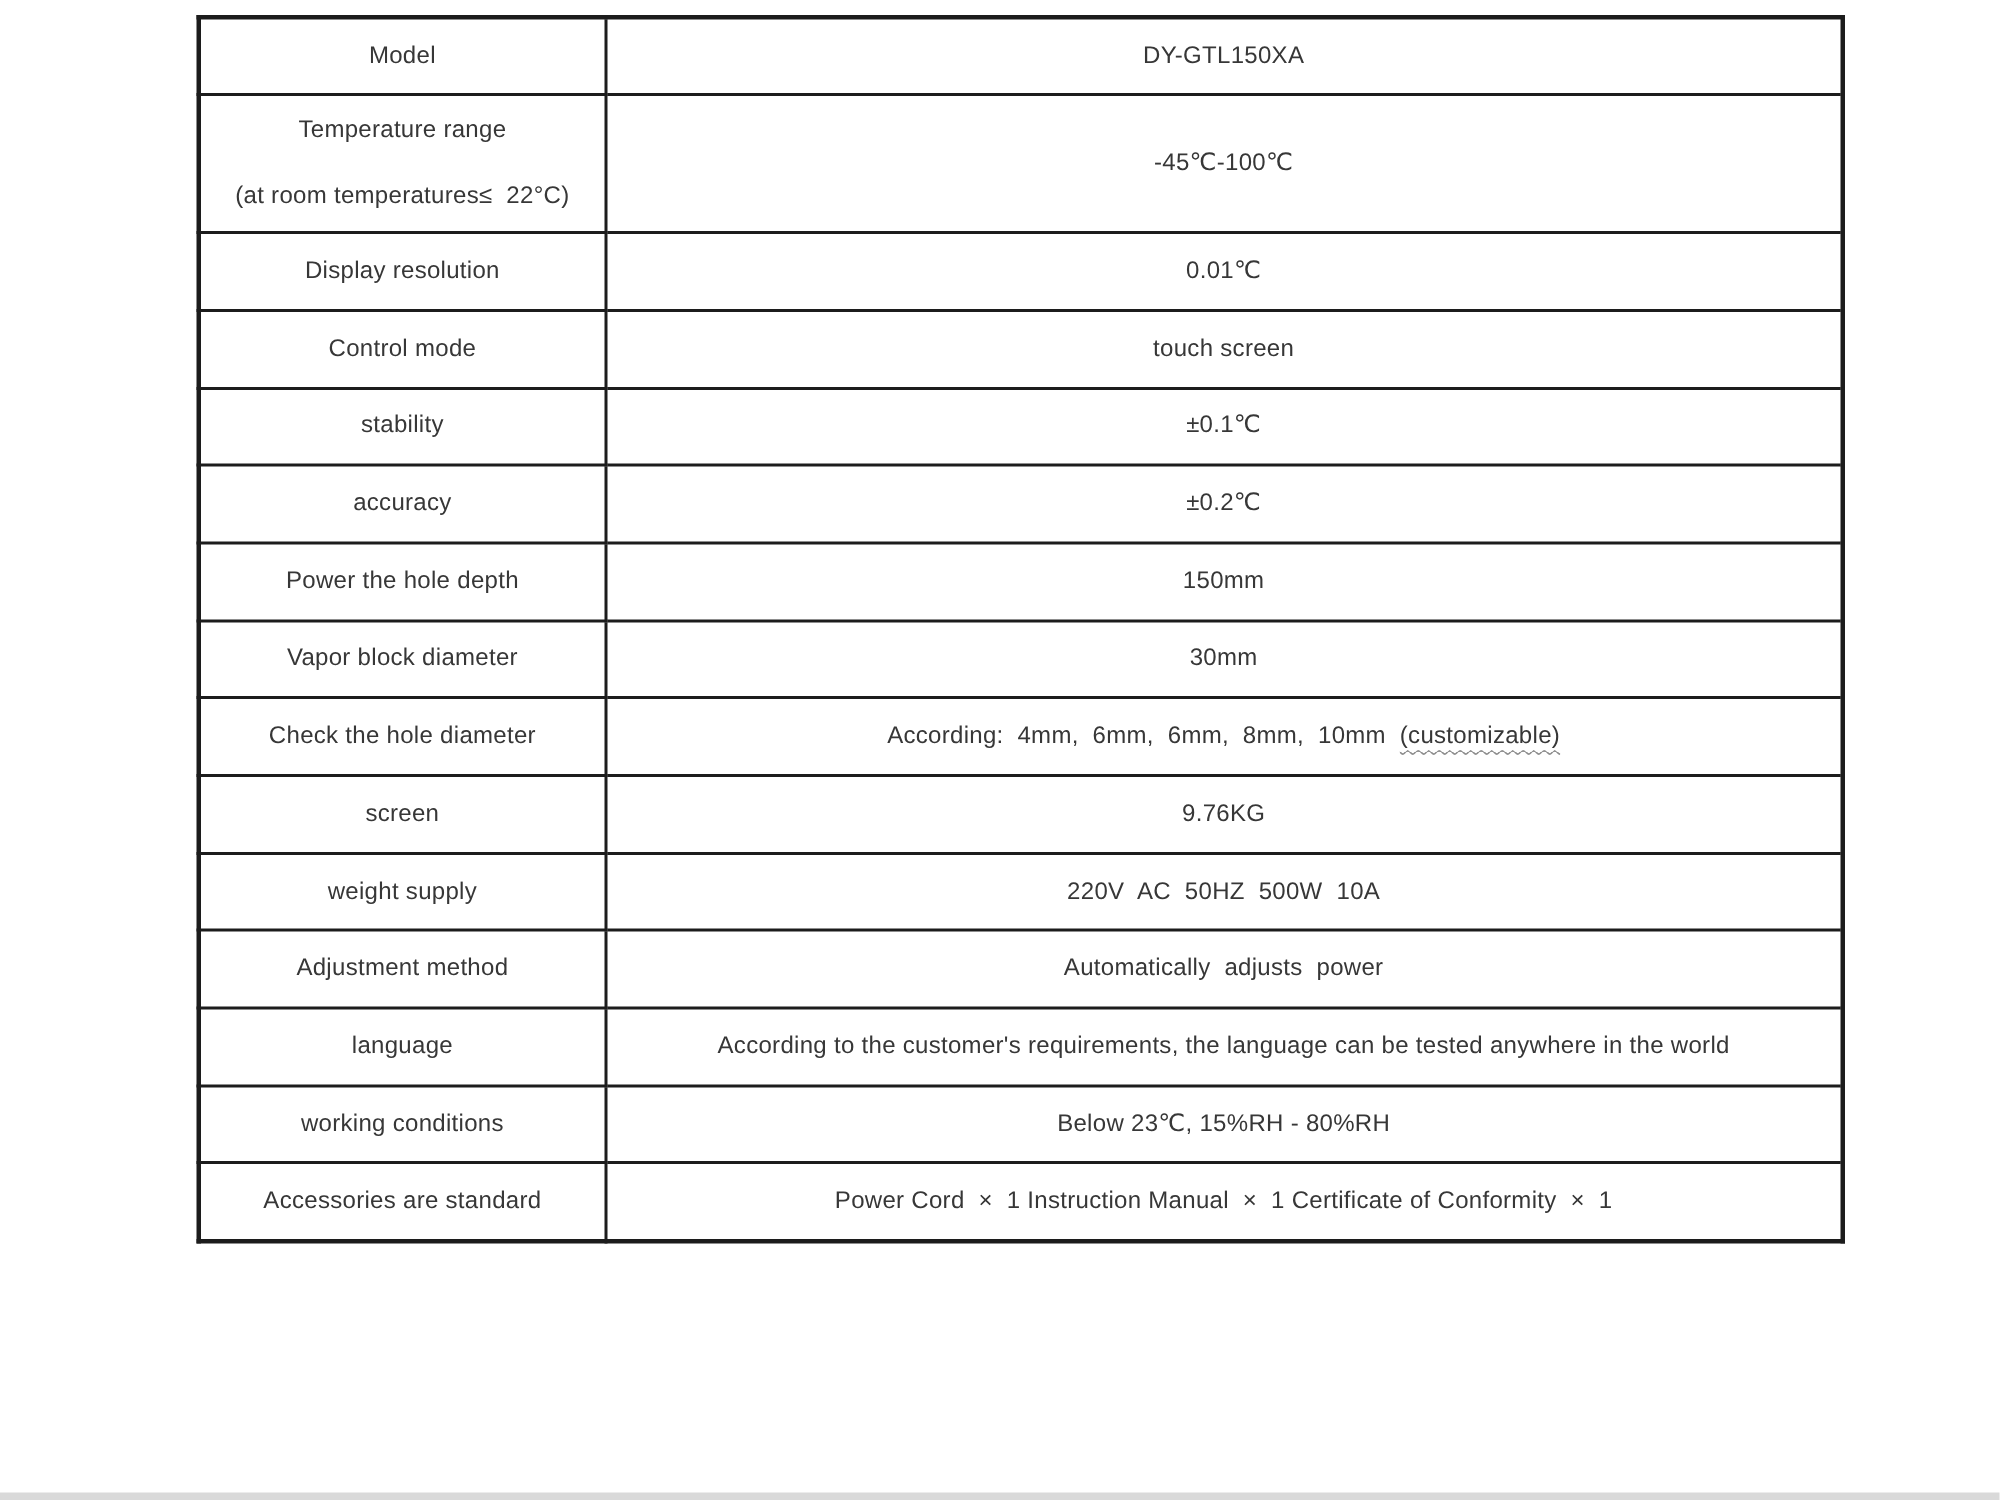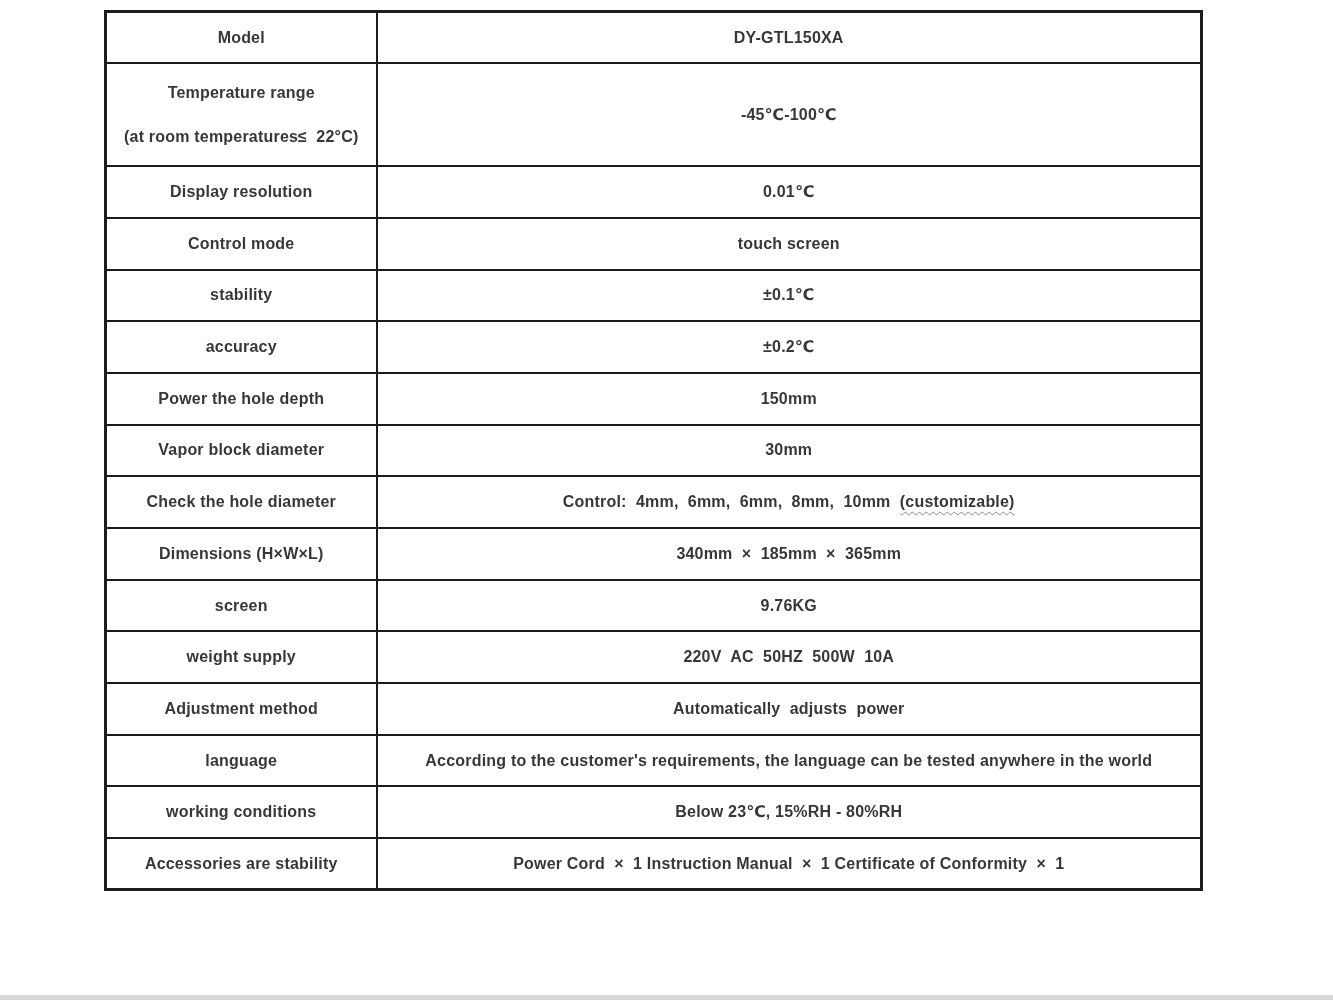--- a/index.html
+++ b/index.html
@@ -10,43 +10,42 @@
   body {
     width: 1333px;
     height: 1000px;
     position: relative;
     font-family: "Liberation Sans", "DejaVu Sans", sans-serif;
     color: #373737;
     overflow: hidden;
   }
   .spec-table-wrap {
     position: absolute;
-    left: 104px;
+    left: 131px;
     top: 10px;
-    font-weight: bold;
   }
   table.spec-table {
     border-collapse: collapse;
     table-layout: fixed;
     width: 1096px;
     border: 3px solid #1c1c1c;
   }
   table.spec-table td {
     border: 2px solid #1c1c1c;
     text-align: center;
     vertical-align: middle;
     padding: 0 8px;
     font-size: 16px;
     line-height: 1.25;
     letter-spacing: 0.2px;
   }
   col.label-col { width: 271px; }
   col.value-col { width: 825px; }
   tr.row { height: 51.7px; }
-  tr.row-tall { height: 103px; padding-left: 12px; }
+  tr.row-tall { height: 92px; padding-left: 12px; }
   .cell-value, .cell-label { white-space: pre-wrap; }
   .label-line1 { margin-bottom: 24px; }
   .label-line2 { margin-top: 0; }
   .wavy {
     text-decoration-line: underline;
     text-decoration-style: wavy;
     text-decoration-color: #8d8d8d;
     text-decoration-thickness: 1px;
     text-underline-offset: 4px;
     white-space: pre-wrap;
@@ -100,25 +99,21 @@
       <tr class="row">
         <td><span class="cell-label">Power the hole depth</span></td>
         <td><span class="cell-value">150mm</span></td>
       </tr>
       <tr class="row">
         <td><span class="cell-label">Vapor block diameter</span></td>
         <td><span class="cell-value">30mm</span></td>
       </tr>
       <tr class="row">
         <td><span class="cell-label">Check the hole diameter</span></td>
-        <td><span class="cell-value">Control:  4mm,  6mm,  6mm,  8mm,  10mm  </span><span class="wavy">(customizable)</span></td>
-      </tr>
-      <tr class="row">
-        <td><span class="cell-label">Dimensions (H×W×L)</span></td>
-        <td><span class="cell-value">340mm  ×  185mm  ×  365mm</span></td>
+        <td><span class="cell-value">According:  4mm,  6mm,  6mm,  8mm,  10mm  </span><span class="wavy">(customizable)</span></td>
       </tr>
       <tr class="row">
         <td><span class="cell-label">screen</span></td>
         <td><span class="cell-value">9.76KG</span></td>
       </tr>
       <tr class="row">
         <td><span class="cell-label">weight supply</span></td>
         <td><span class="cell-value">220V  AC  50HZ  500W  10A</span></td>
       </tr>
       <tr class="row">
@@ -127,20 +122,20 @@
       </tr>
       <tr class="row">
         <td><span class="cell-label">language</span></td>
         <td><span class="cell-value">According to the customer's requirements, the language can be tested anywhere in the world</span></td>
       </tr>
       <tr class="row">
         <td><span class="cell-label">working conditions</span></td>
         <td><span class="cell-value">Below 23℃, 15%RH - 80%RH</span></td>
       </tr>
       <tr class="row">
-        <td><span class="cell-label">Accessories are stability</span></td>
+        <td><span class="cell-label">Accessories are standard</span></td>
         <td><span class="cell-value">Power Cord  ×  1 Instruction Manual  ×  1 Certificate of Conformity  ×  1</span></td>
       </tr>
     </tbody>
   </table>
 </div>
 
 <div class="bottom-edge-strip"></div>
 
 </body></html>

